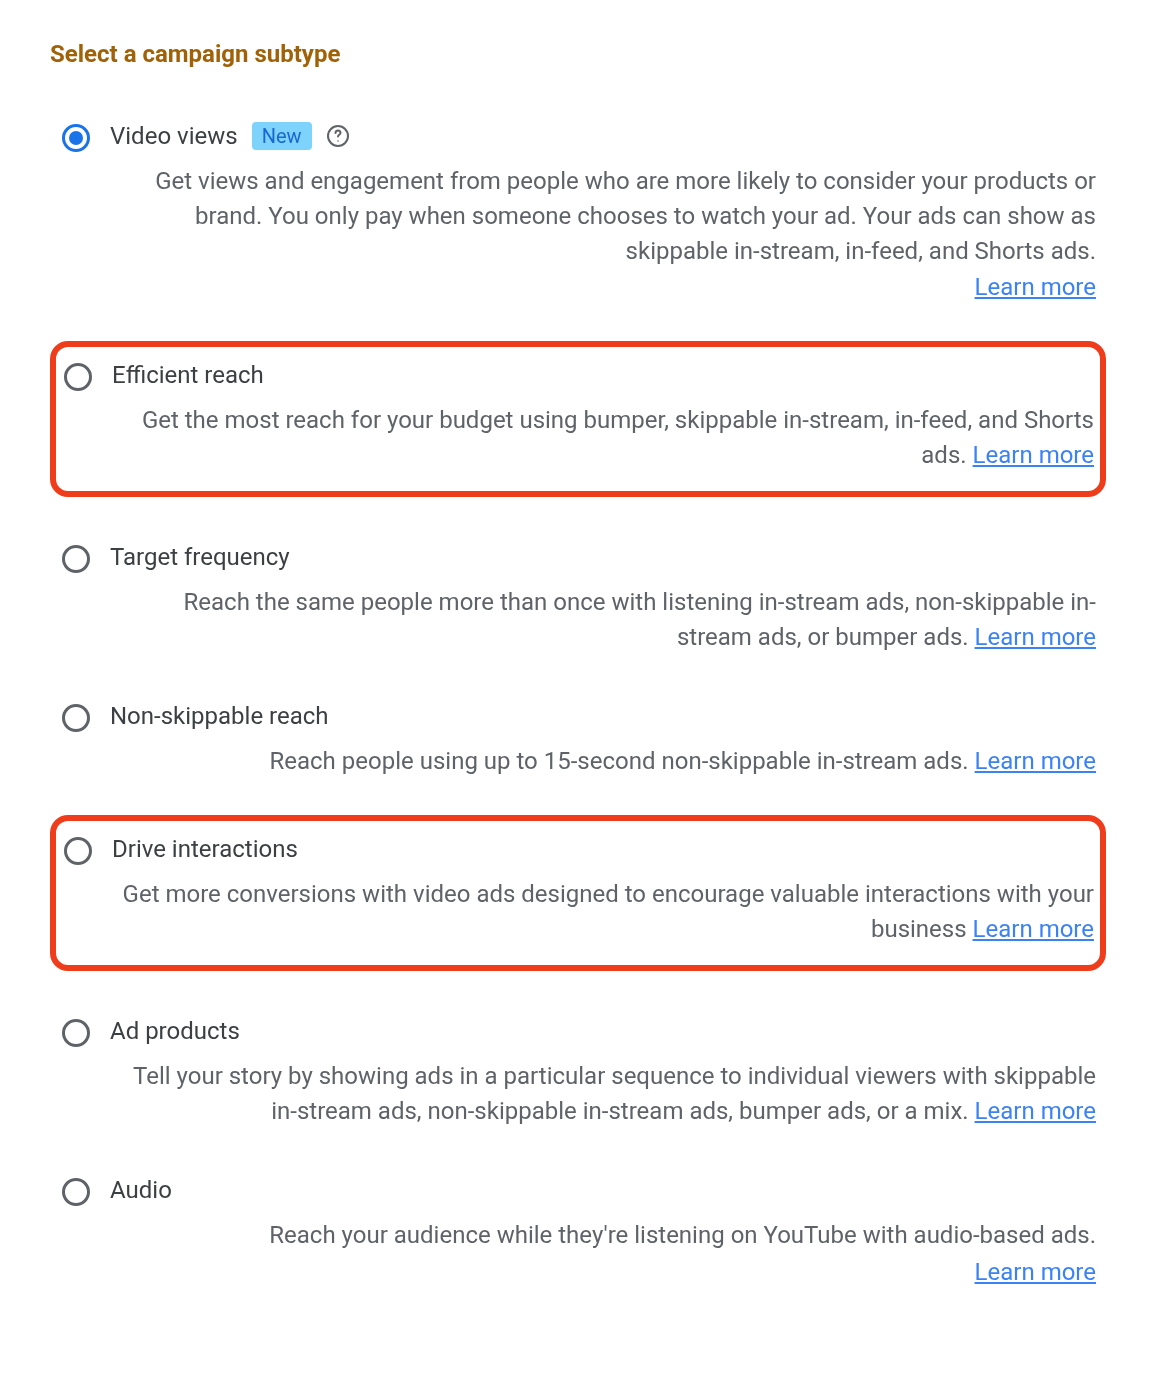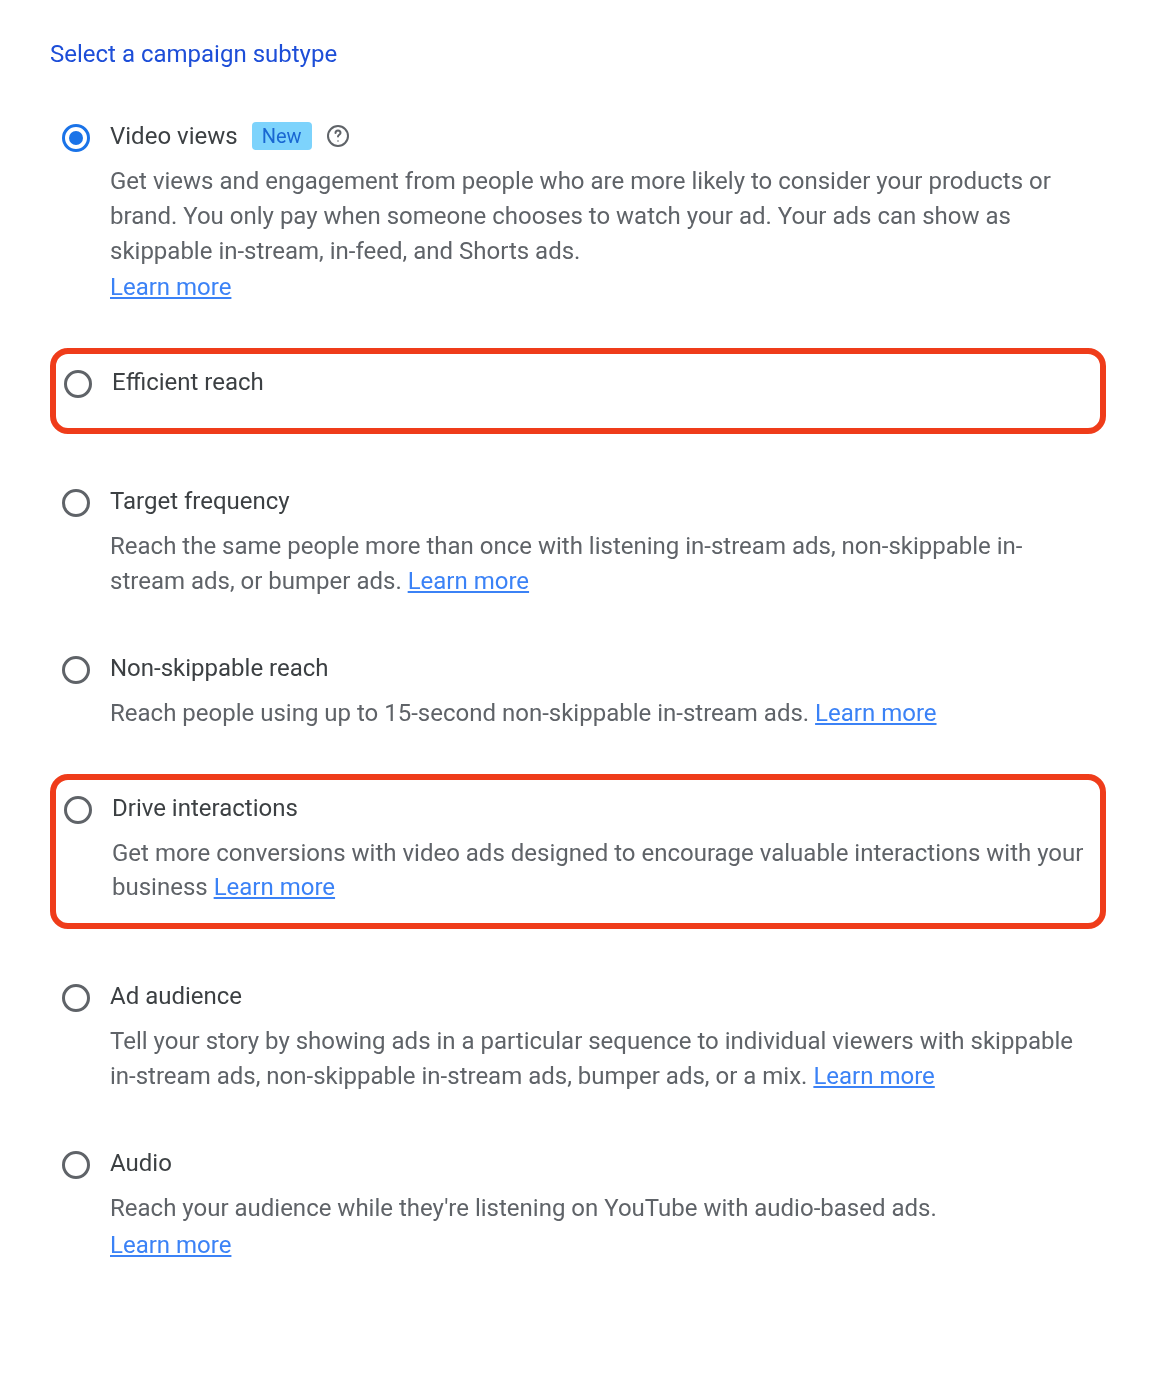--- a/index.html
+++ b/index.html
@@ -9,28 +9,29 @@
     }
     body {
       font-family: 'Google Sans', Roboto, Arial, sans-serif;
       background: #ffffff;
       padding: 40px 50px;
       color: #3c4043;
       width: 1156px;
     }
     .section-heading {
       font-size: 24px;
-      font-weight: 400;
-      color: #1d4ed8;
+      font-weight: 700;
+      color: #a16207;
       margin-bottom: 36px;
     }
     .options-list {
       display: flex;
       flex-direction: column;
-      gap: 15px;
+      gap: 8px;
+      text-align: right;
     }
     .option-row {
       display: flex;
       align-items: flex-start;
       padding: 18px 10px 22px 10px;
       border-radius: 18px;
       position: relative;
     }
     .option-row.highlighted {
       border: 6px solid #ef3c1a;
@@ -135,20 +136,21 @@
       </div>
     </div>
     <div class="option-row highlighted">
       <div class="radio-col">
         <div class="radio-outer"></div>
       </div>
       <div class="option-body">
         <div class="option-title-row">
           <span class="option-title">Efficient reach</span>
         </div>
+        <div class="option-desc"><span>Get the most reach for your budget using bumper, skippable in-stream, in-feed, and Shorts ads.</span> <a class="learn-link">Learn more</a></div>
       </div>
     </div>
     <div class="option-row">
       <div class="radio-col">
         <div class="radio-outer"></div>
       </div>
       <div class="option-body">
         <div class="option-title-row">
           <span class="option-title">Target frequency</span>
         </div>
@@ -176,21 +178,21 @@
         </div>
         <div class="option-desc"><span>Get more conversions with video ads designed to encourage valuable interactions with your business</span> <a class="learn-link">Learn more</a></div>
       </div>
     </div>
     <div class="option-row">
       <div class="radio-col">
         <div class="radio-outer"></div>
       </div>
       <div class="option-body">
         <div class="option-title-row">
-          <span class="option-title">Ad audience</span>
+          <span class="option-title">Ad products</span>
         </div>
         <div class="option-desc"><span>Tell your story by showing ads in a particular sequence to individual viewers with skippable in-stream ads, non-skippable in-stream ads, bumper ads, or a mix.</span> <a class="learn-link">Learn more</a></div>
       </div>
     </div>
     <div class="option-row">
       <div class="radio-col">
         <div class="radio-outer"></div>
       </div>
       <div class="option-body">
         <div class="option-title-row">

